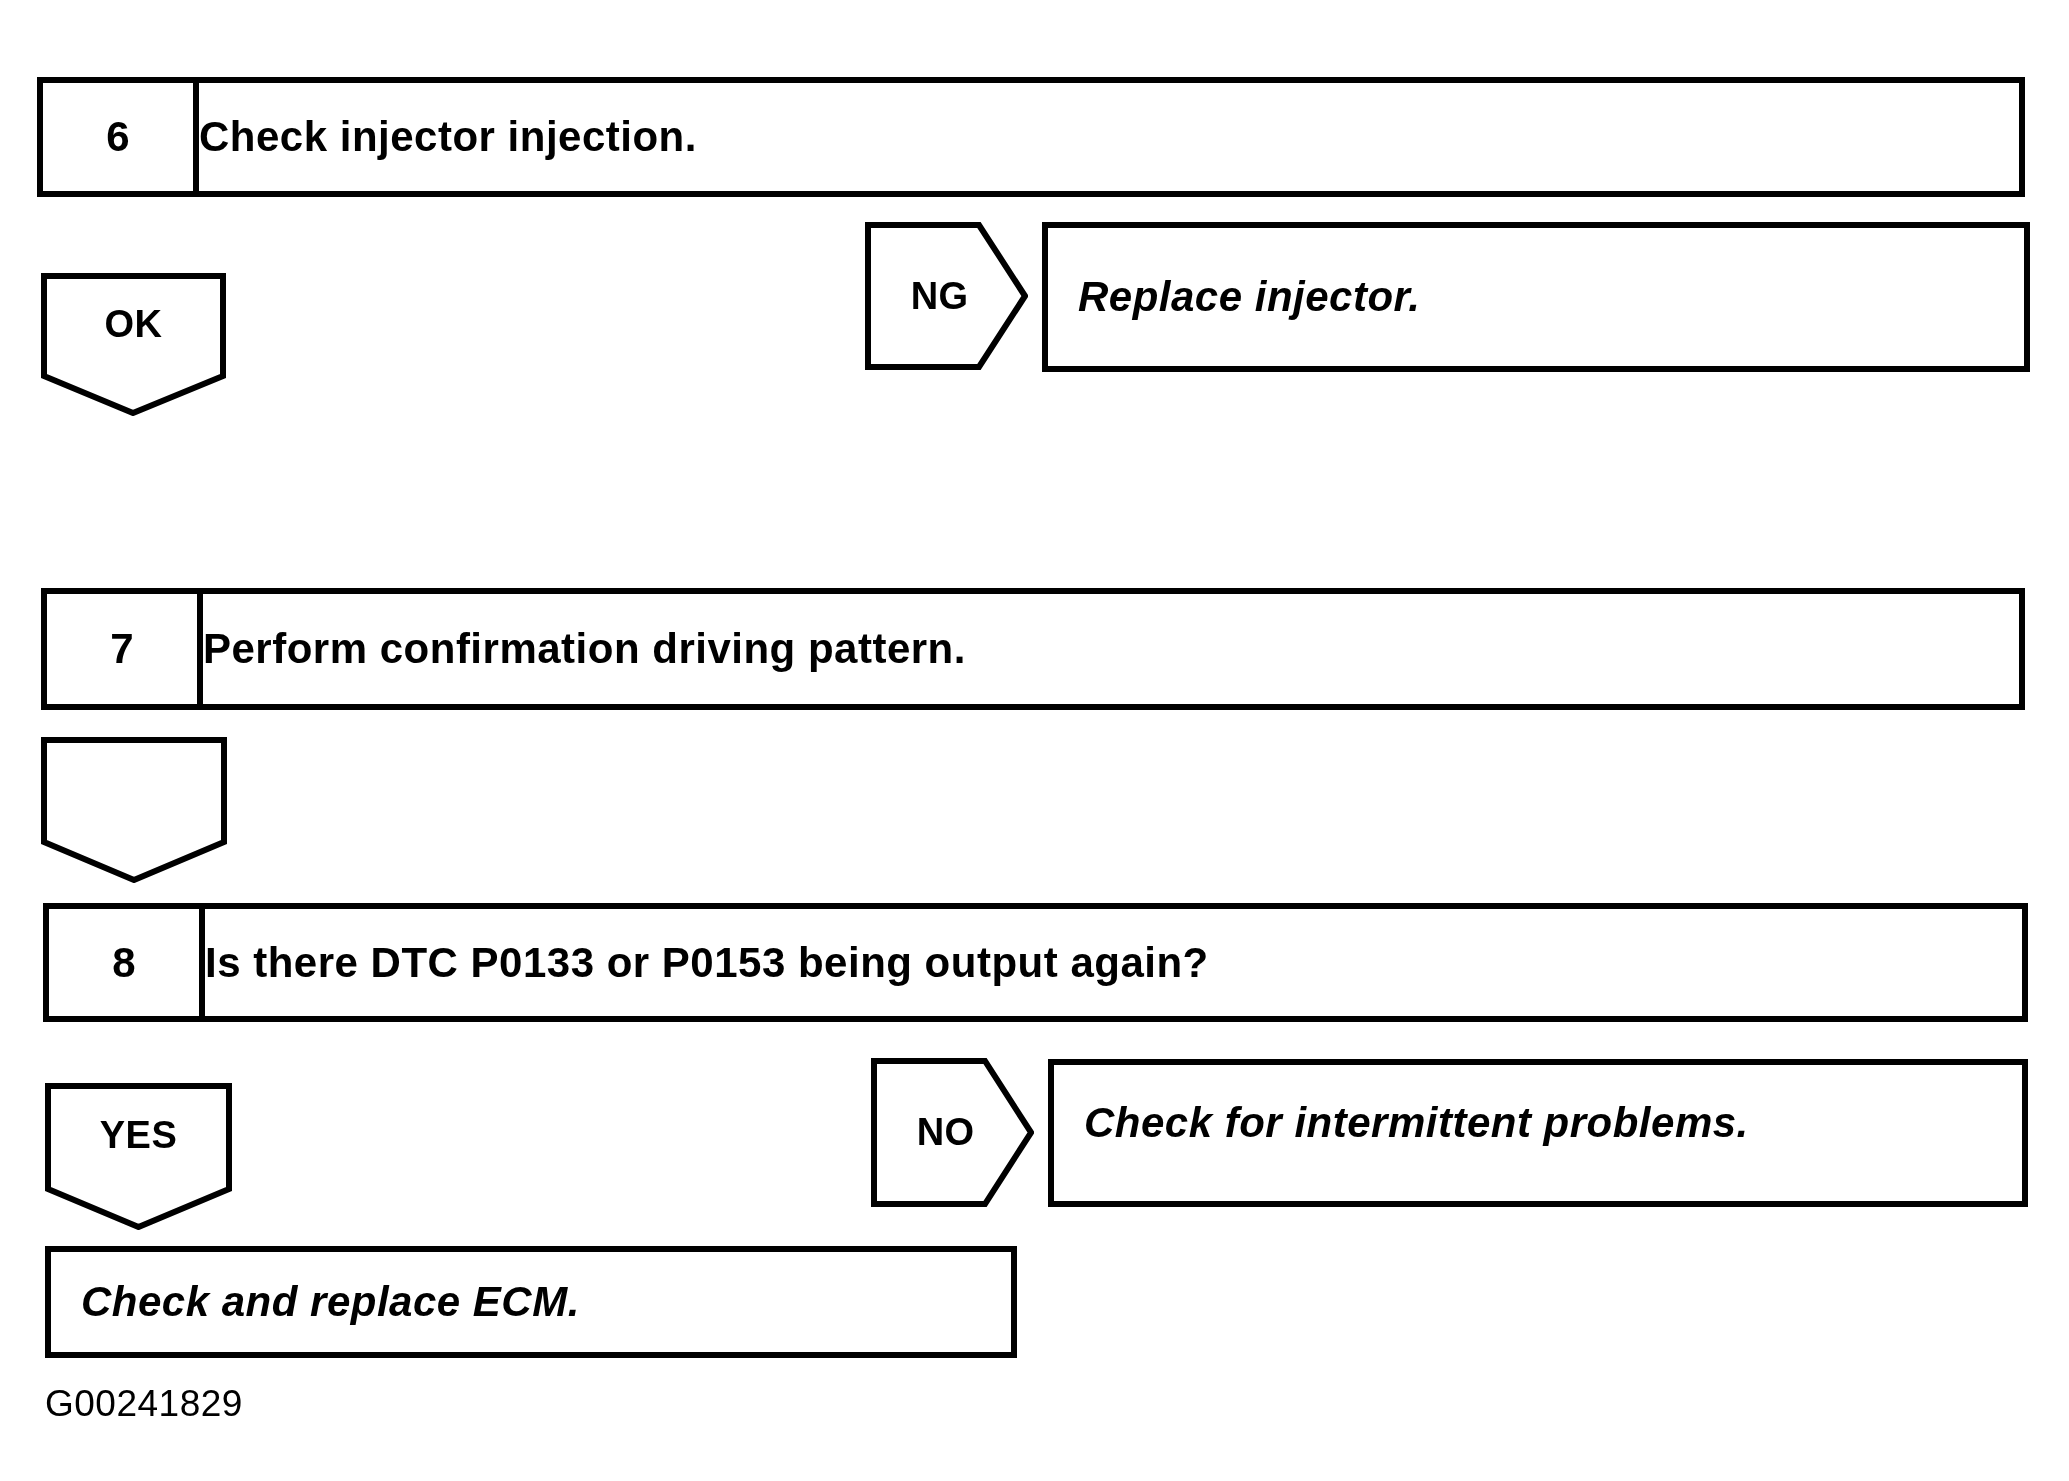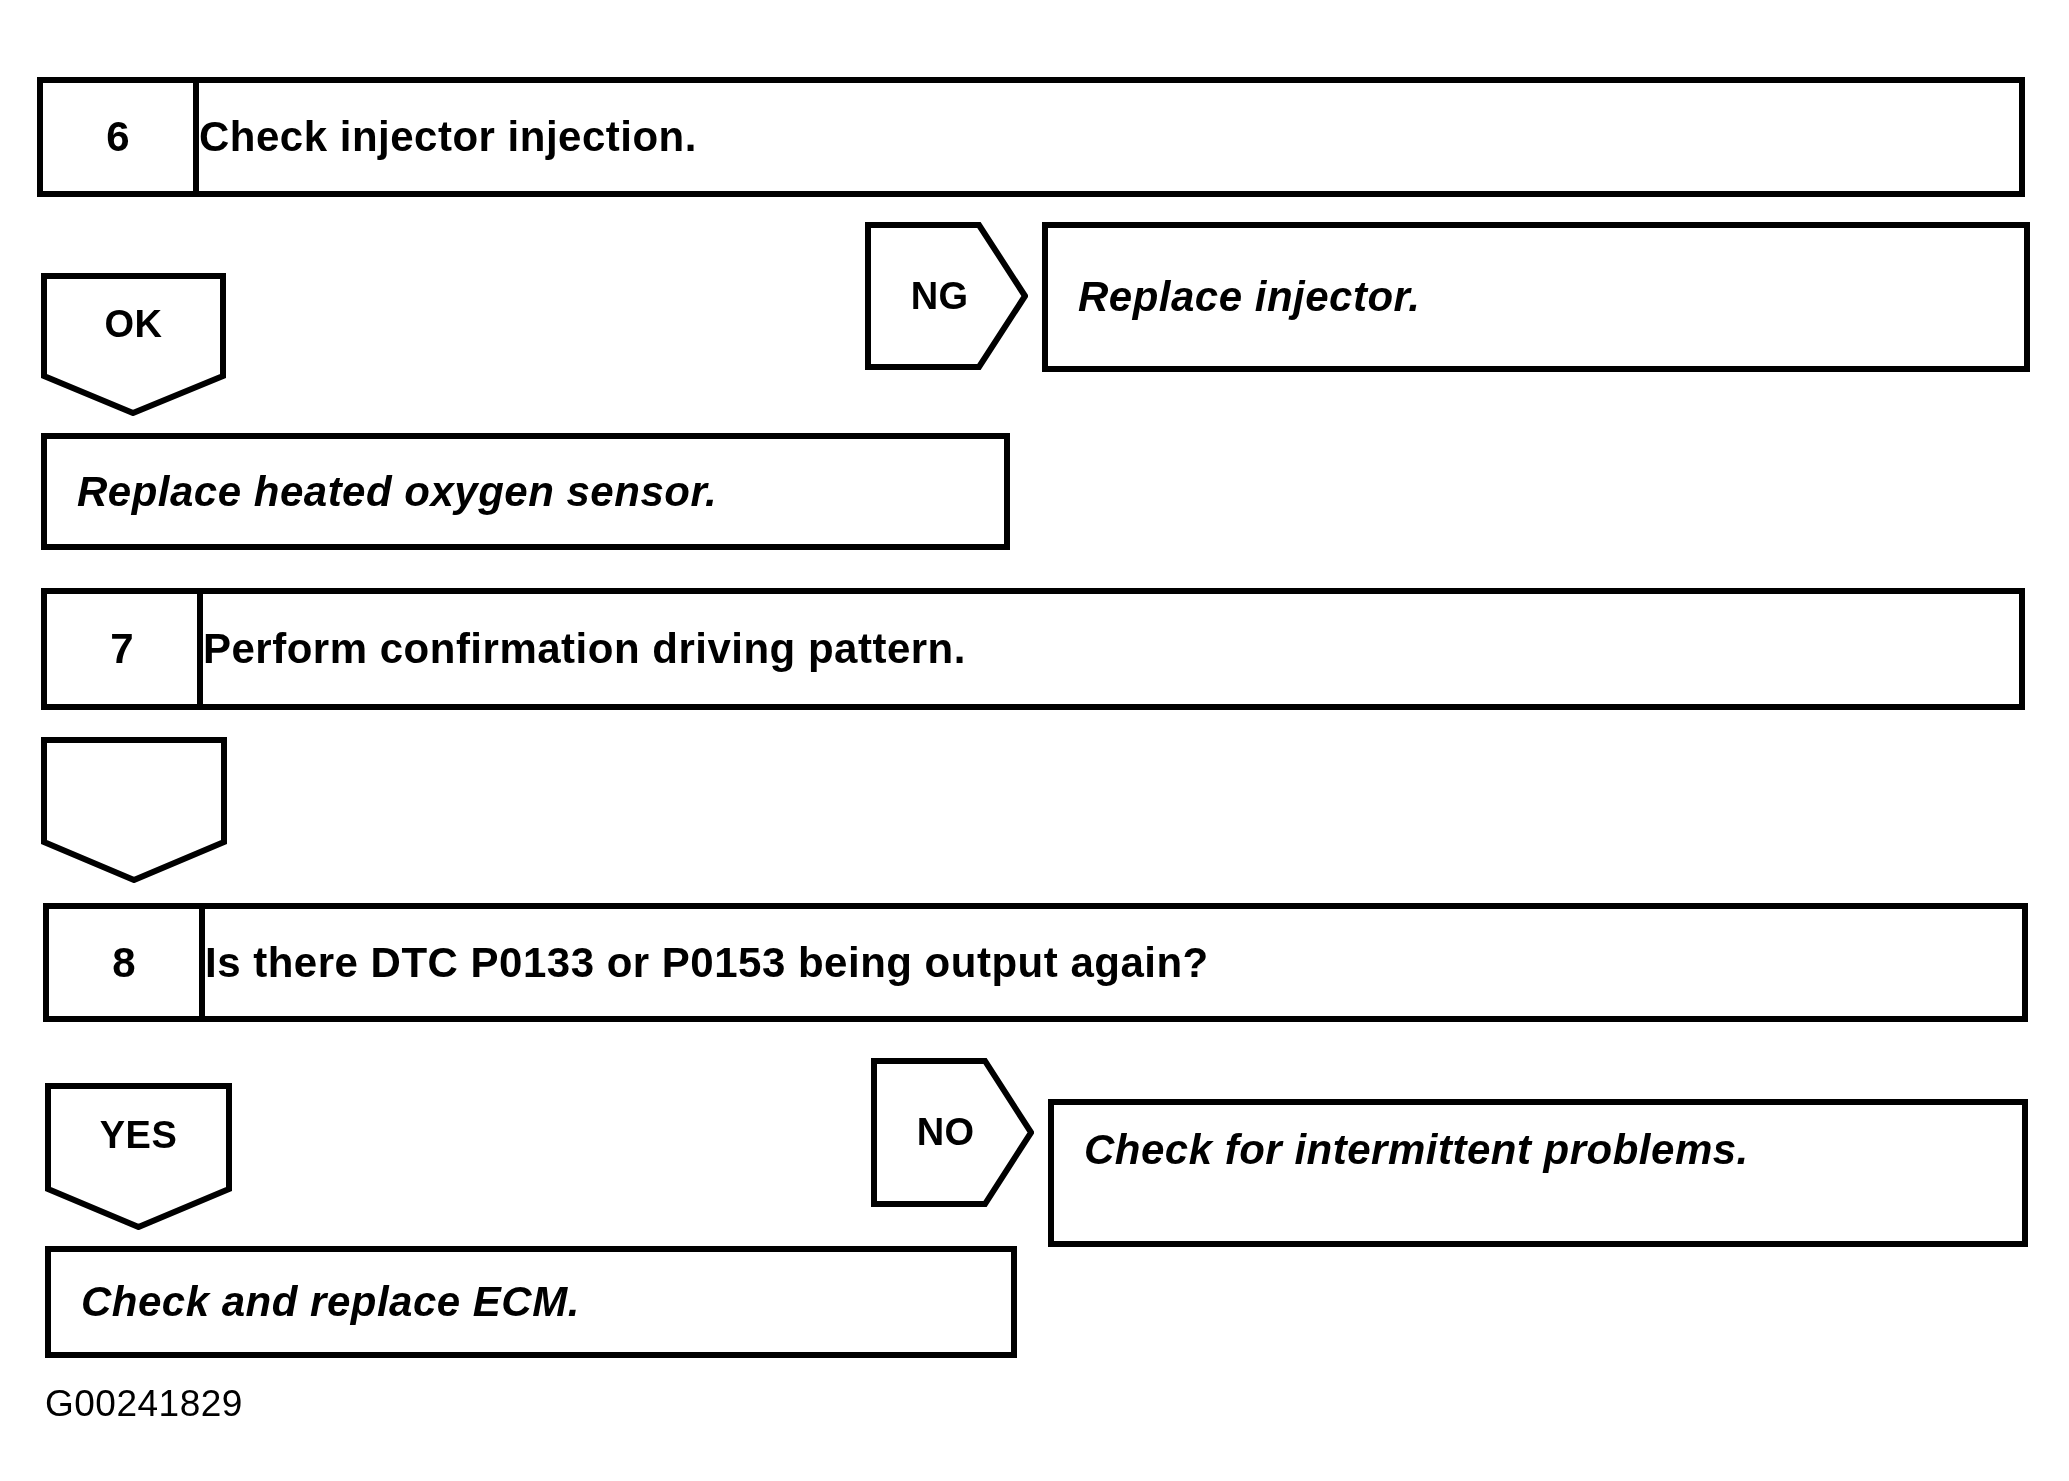--- a/index.html
+++ b/index.html
@@ -56,22 +56,21 @@
     padding-left: 30px;
     font-size: 42px;
     font-weight: bold;
     letter-spacing: 0.5px;
     box-sizing: border-box;
     white-space: nowrap;
     font-style: italic;
   }
   .result-box.top-align {
     align-items: flex-start;
-    padding-top: 21px;
-    margin-top: 40px;
+    padding-top: 34px;
   }
 
   
   .pent {
     position: absolute;
   }
   .pent svg {
     position: absolute;
     inset: 0;
     display: block;
@@ -120,21 +119,20 @@
 
   <div class="result-box" style="left:1042px; top:222px; width:988px; height:150px;">Replace injector.</div>
 
   <div class="pent down" style="left:41px; top:273px; width:185px; height:143px;">
     <svg viewBox="0 0 185 143" aria-hidden="true">
       <polygon points="3,3 182,3 182,103 92,140 3,103" fill="#ffffff" stroke="#000000" stroke-width="6" stroke-linejoin="miter"></polygon>
     </svg>
     <span class="pent-label">OK</span>
   </div>
 
-  <div class="result-box" style="left:41px; top:433px; width:969px; height:117px;">Replace heated oxygen sensor.</div>
 
   <div class="step-box" style="left:41px; top:588px; width:1984px; height:122px;">
     <div class="step-num">7</div>
     <div class="step-title">Perform confirmation driving pattern.</div>
   </div>
 
   <div class="pent down" style="left:41px; top:737px; width:186px; height:146px;">
     <svg viewBox="0 0 186 146" aria-hidden="true">
       <polygon points="3,3 183,3 183,105 93,143 3,105" fill="#ffffff" stroke="#000000" stroke-width="6" stroke-linejoin="miter"></polygon>
     </svg>

